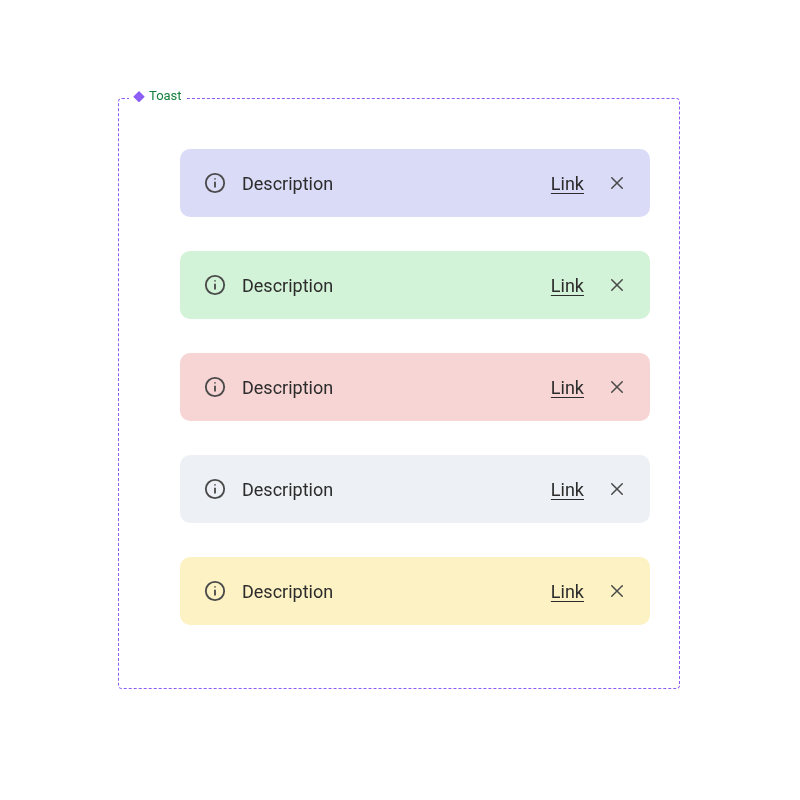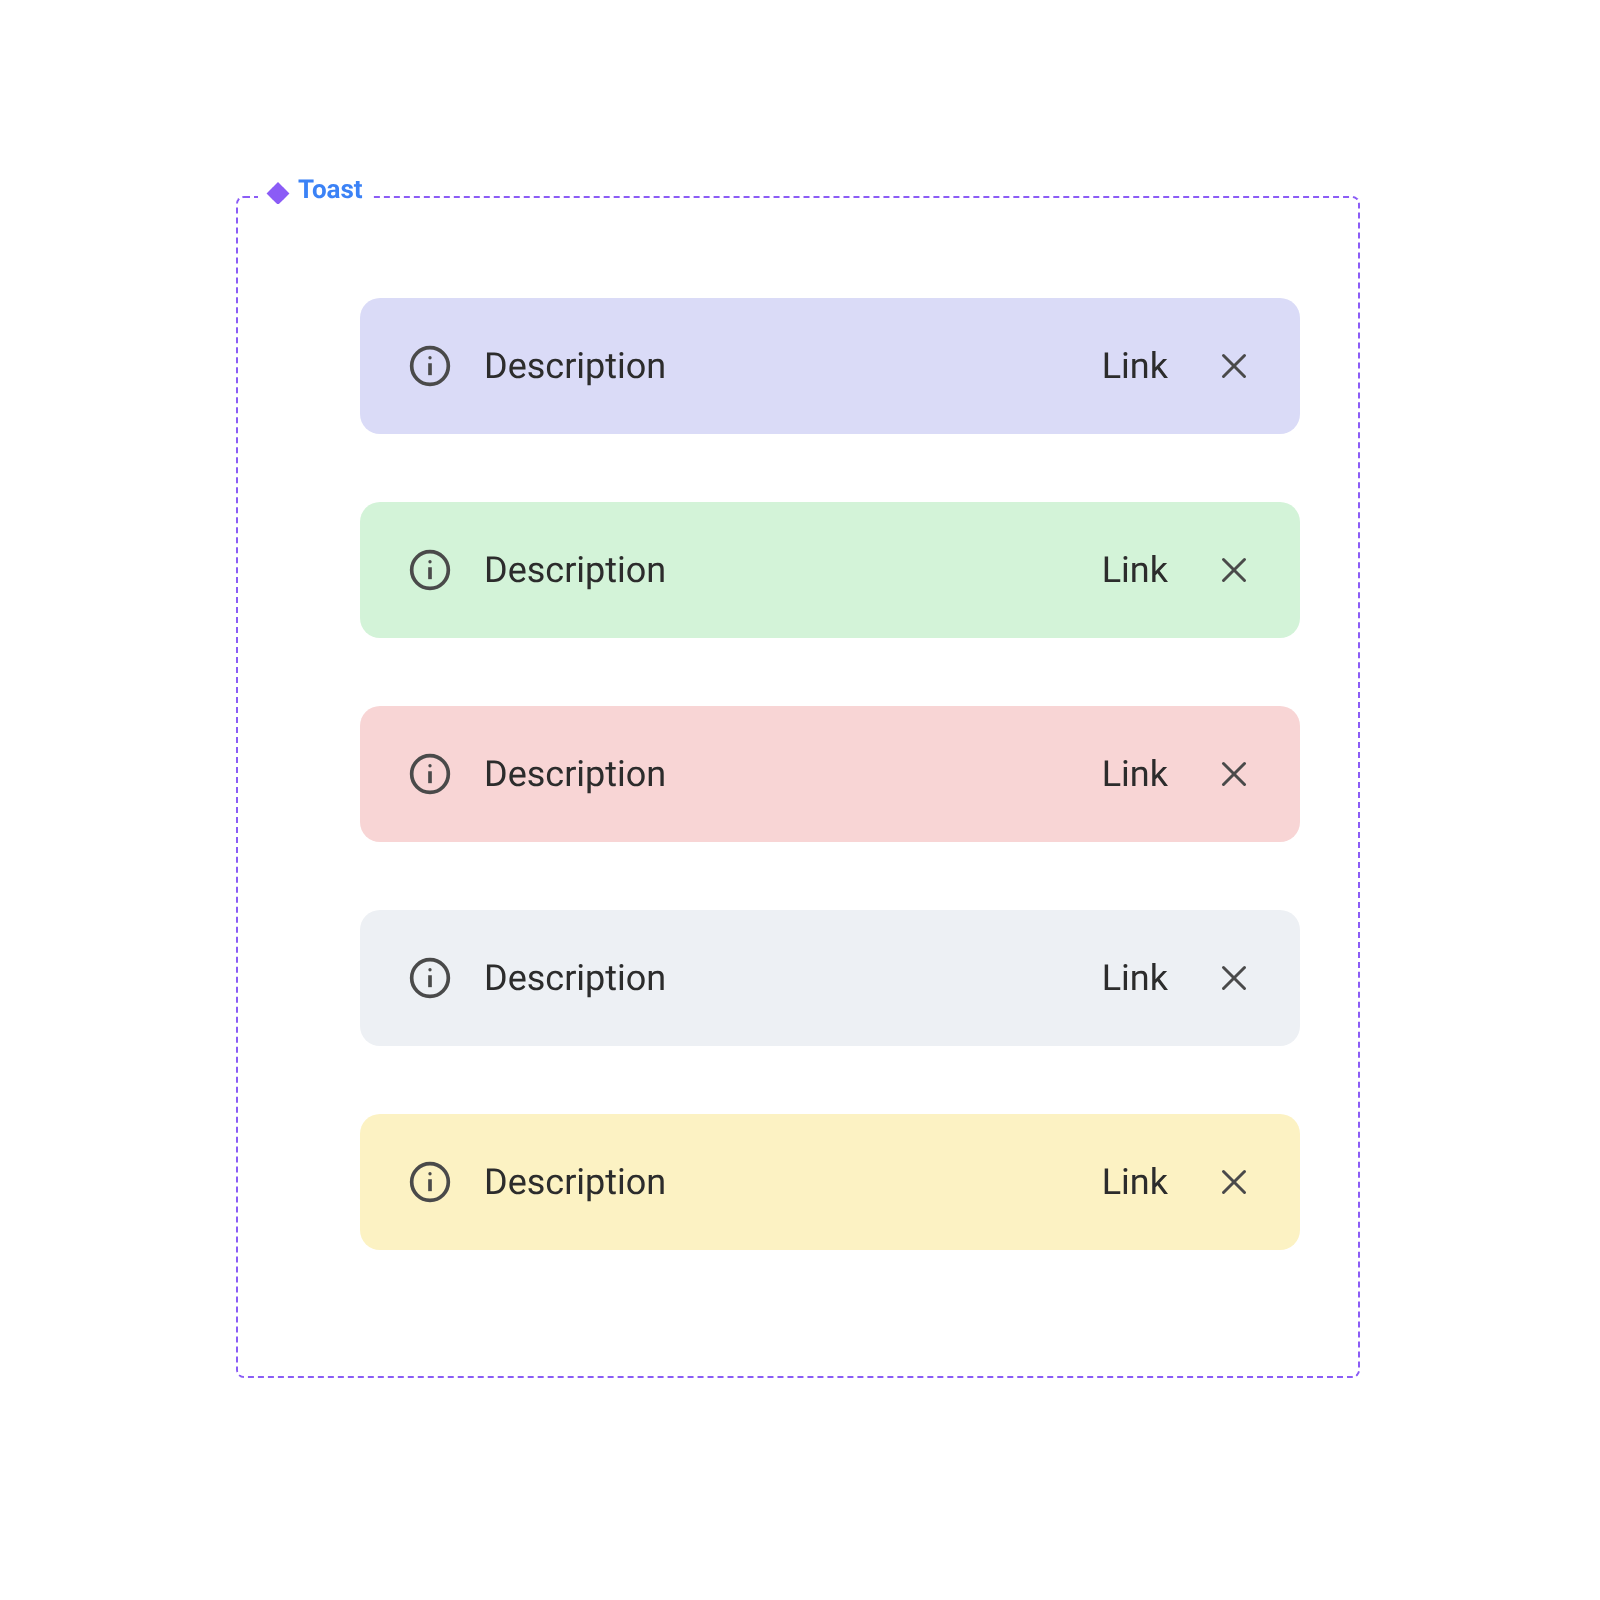--- a/index.html
+++ b/index.html
@@ -27,43 +27,44 @@
   }
   .frame-label {
     position: absolute;
     top: -11px;
     left: 10px;
     background: #ffffff;
     padding: 0 4px;
     display: flex;
     align-items: center;
     gap: 4px;
-    color: #3b82f6;
+    color: #15803d;
     font-size: 13px;
-    font-weight: 700;
+    font-weight: 400;
   }
   .frame-label svg { display: block; }
   .toast {
     width: 100%;
     height: 68px;
     border-radius: 10px;
     display: flex;
     align-items: center;
     padding: 0 24px;
     gap: 16px;
     margin-left: 16px;
   }
   .toast .msg {
     flex: 1 1 auto;
     font-size: 18px;
     color: #2c2c2c;
   }
   .toast .link {
     font-size: 18px;
     color: #2c2c2c;
+    text-decoration: underline;
     text-underline-offset: 3px;
     cursor: pointer;
     text-align: center;
   }
   .toast .close {
     display: flex;
     align-items: center;
     justify-content: center;
     cursor: pointer;
     margin-left: 8px;

